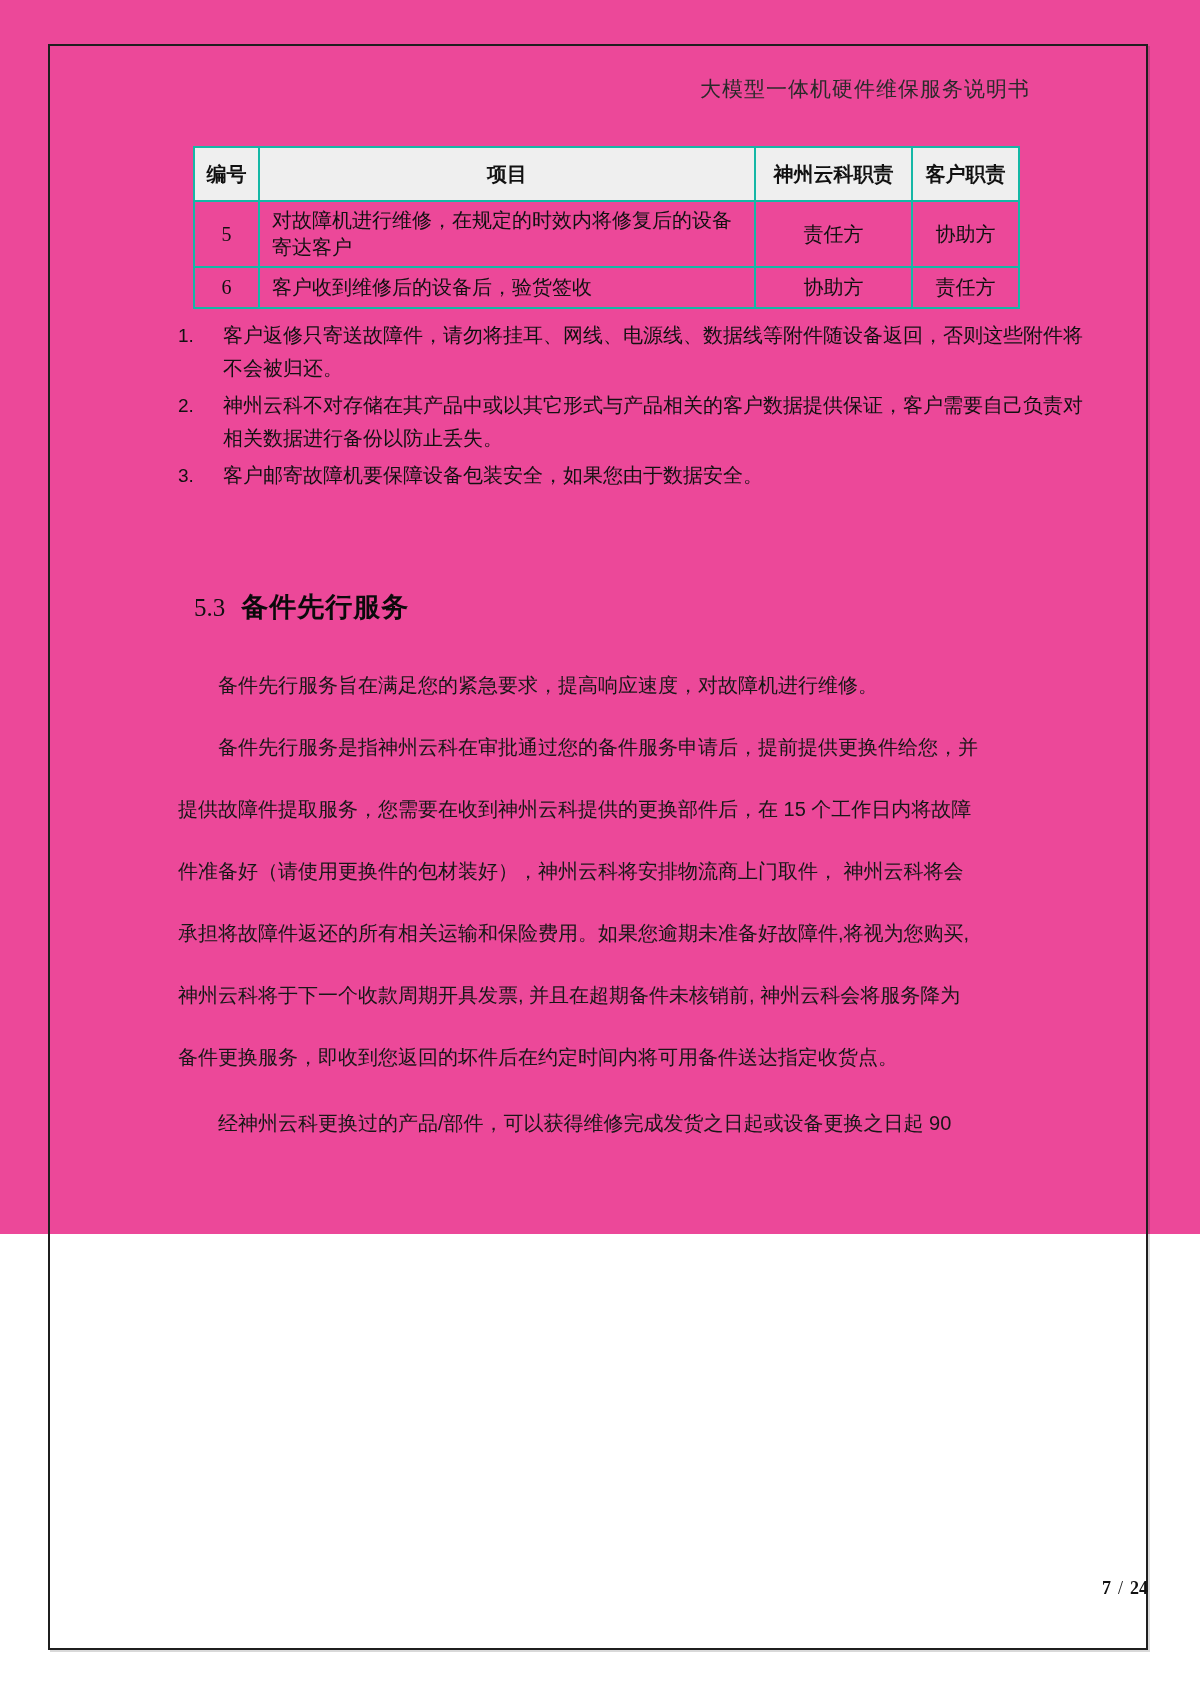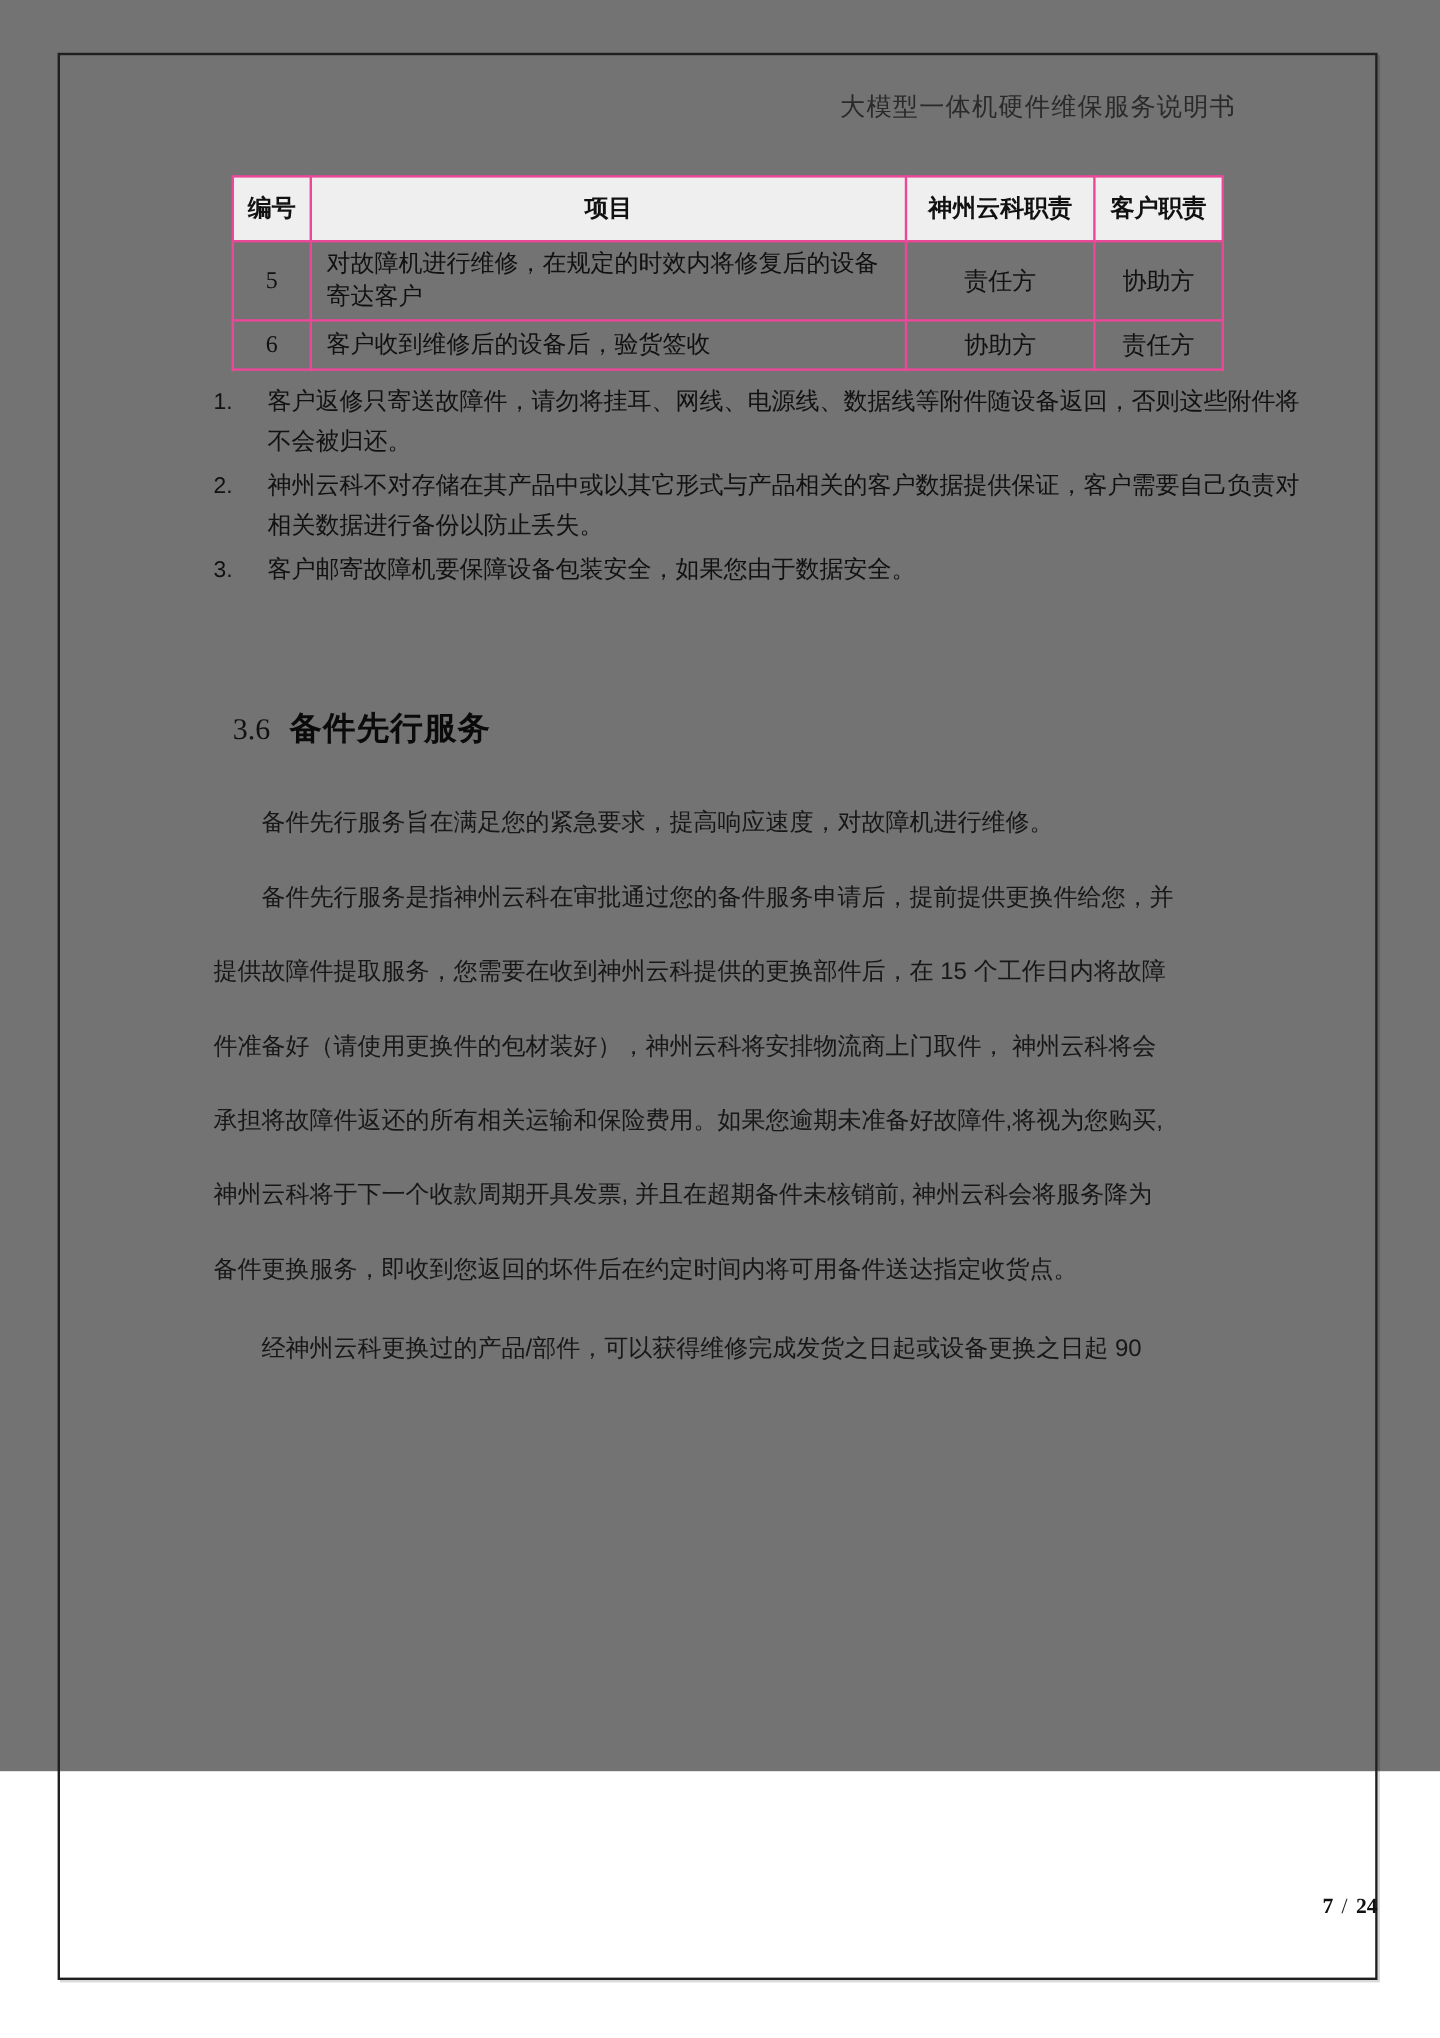--- a/index.html
+++ b/index.html
@@ -8,22 +8,22 @@
     background: #ffffff;
     width: 1200px;
     height: 1698px;
     font-family: "Liberation Sans", sans-serif;
     color: #1a1a1a;
     overflow: hidden;
   }
   .page {
     position: relative;
     width: 1200px;
-    height: 1476px;
-    background: #737373;
+    height: 1234px;
+    background: #ec4899;
     text-decoration: underline;
   }
   .page-frame {
     position: absolute;
     left: 48px;
     top: 44px;
     width: 1100px;
     height: 1606px;
     border: 2px solid #1f1f1f;
     box-sizing: border-box;
@@ -53,21 +53,21 @@
     border-collapse: collapse;
     margin-top: 44px;
     margin-left: 15px;
     width: 825px;
     table-layout: fixed;
     font-family: "Liberation Serif", serif;
     font-size: 20px;
     color: #111;
   }
   table.resp-table th, table.resp-table td {
-    border: 2px solid #ec4899;
+    border: 2px solid #14b8a6;
     box-sizing: border-box;
   }
   table.resp-table th {
     background: #efefef;
     font-weight: bold;
     padding: 15px 6px;
     text-align: center;
     line-height: 22px;
   }
   td.cell-no { width: 65px; text-align: center; padding: 6px 4px; }
@@ -206,21 +206,21 @@
       </div>
       <div class="note-item">
         <span class="note-no">3.</span>
         <span class="note-lines">
           <span class="note-line" style="display:block">客户邮寄故障机要保障设备包装安全，如果您由于数据安全。</span>
         </span>
       </div>
     </div>
 
     <div class="section-heading">
-      <span class="section-number">3.6</span>
+      <span class="section-number">5.3</span>
       <span class="section-title">备件先行服务</span>
     </div>
 
     <div class="para para-p1">
       <div class="para-line indent">备件先行服务旨在满足您的紧急要求，提高响应速度，对故障机进行维修。</div>
     </div>
 
     <div class="para para-p2">
       <div class="para-line indent">备件先行服务是指神州云科在审批通过您的备件服务申请后，提前提供更换件给您，并</div>
       <div class="para-line">提供故障件提取服务，您需要在收到神州云科提供的更换部件后，在 15 个工作日内将故障</div>

